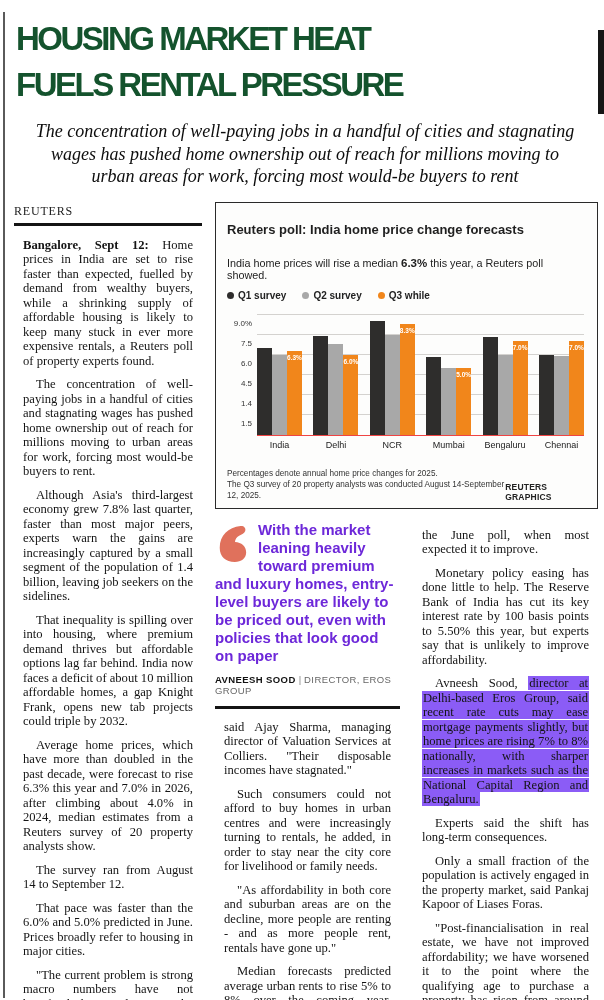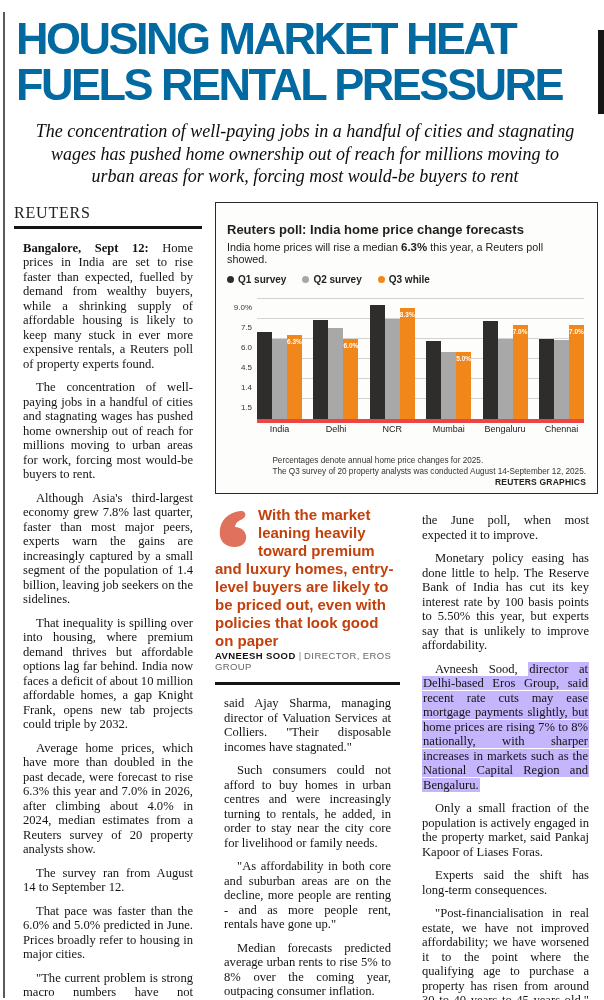--- a/index.html
+++ b/index.html
@@ -8,68 +8,68 @@
     background:#ffffff;color:#111;
     font-family:"Liberation Serif",serif;
   }
   .left-rule{position:absolute;left:3px;top:12px;width:2px;height:986px;background:#5a5a5a;}
   .right-edge-bar{position:absolute;right:0;top:30px;width:6px;height:84px;background:#161616;}
 
   
   .header{padding:16px 10px 4px 16px;}
   .headline{
     font-family:"Liberation Sans",sans-serif;font-weight:700;
-    font-size:45px;line-height:46px;letter-spacing:-2.5px;color:#0369a1;
+    font-size:33px;line-height:46px;letter-spacing:-2.5px;color:#14532d;
   }
   .subhead{
     font-style:italic;font-size:18px;line-height:1.25;text-align:center;
     max-width:540px;margin:12px auto 0;color:#0d0d0d;
   }
 
   
   .content{display:flex;gap:13px;padding:10px 6px 0 14px;}
   .col-left{width:188px;flex:none;}
   .right-wrap{flex:1;min-width:0;}
-  .byline{font-size:16px;letter-spacing:.8px;color:#222;padding-top:2px;}
+  .byline{font-size:12px;letter-spacing:.8px;color:#222;padding-top:2px;}
   .byline-rule{height:3px;background:#141414;margin:4px 0 12px;}
   .para{margin:9px;font-size:12.6px;line-height:14.5px;text-align:justify;color:#141414;}
   .para.indent{text-indent:13px;}
   .hl{background:#b4efa9;box-decoration-break:clone;-webkit-box-decoration-break:clone;padding:0 1px;}
   b.lead{font-weight:700;}
 
   
   .chart{
     border:1.5px solid #2a2a2a;background:#fefefdff;background:#fdfdfc;
     padding:19px 11px 6px;font-family:"Liberation Sans",sans-serif;
   }
   .chart-title{font-size:13px;font-weight:700;color:#1f1f1f;}
-  .chart-sub{font-size:10.8px;margin-top:4px;color:#222;}
+  .chart-sub{font-size:10.8px;margin-top:20px;color:#222;}
   .chart-sub b{font-size:11.5px;}
   .legend{display:flex;gap:16px;margin-top:9px;font-size:10px;font-weight:700;color:#222;align-items:center;}
   .legend-item{display:flex;align-items:center;}
   .legend-dot{width:7px;height:7px;border-radius:50%;display:inline-block;margin-right:4px;}
-  .plot{position:relative;height:120px;margin:14px 2px 22px 30px;border-bottom:4px solid #ef4444;}
+  .plot{position:relative;height:120px;margin:14px 2px 22px 30px;border-bottom:1px solid #ef4444;}
   .gridline{position:absolute;left:0;right:0;height:1px;background:#d4d2cf;}
   .ytick{position:absolute;right:calc(100% + 5px);font-size:8px;color:#333;transform:translateY(50%);white-space:nowrap;}
   .groups{position:absolute;left:0;right:0;top:0;bottom:0;display:flex;justify-content:space-between;align-items:flex-end;}
   .group{display:flex;align-items:flex-end;position:relative;}
   .bar{width:15px;position:relative;}
   .bar-label{position:absolute;top:3px;left:50%;transform:translateX(-50%);font-size:6.5px;font-weight:700;color:#fff;white-space:nowrap;}
   .cat{position:absolute;top:calc(100% + 5px);left:50%;transform:translateX(-50%);font-size:9px;color:#222;white-space:nowrap;}
-  .chart-foot{display:flex;justify-content:space-between;align-items:flex-end;margin-top:32px;flex-direction:column;}
+  .chart-foot{display:flex;justify-content:space-between;align-items:flex-end;margin-top:32px;}
   .foot-lines{font-size:8.2px;color:#333;line-height:1.4;}
   .source{font-size:8.5px;font-weight:700;color:#222;letter-spacing:.2px;}
 
   
   .subcols{display:flex;gap:13px;margin-top:10px;}
   .col-mid,.col-right{flex:1;min-width:0;}
   .pq{font-family:"Liberation Sans",sans-serif;margin:2px 0 8px;}
   .pq-icon{float:left;width:34px;height:38px;margin:3px 9px 2px 0;}
-  .pq-text{font-weight:700;font-size:15px;line-height:1.2;color:#c2410c;}
-  .pq-attr{font-size:9.5px;color:#111;clear:both;}
+  .pq-text{font-weight:700;font-size:15px;line-height:1.2;color:#6d28d9;}
+  .pq-attr{margin-top:9px;font-size:9.5px;color:#111;clear:both;}
   .pq-attr .name{font-weight:700;letter-spacing:.4px;}
   .pq-attr .sep{color:#888;margin:0 3px;}
   .pq-attr .role{color:#666;letter-spacing:.4px;}
   .pq-rule{height:3px;background:#141414;margin:10px 0 11px;}
 </style>
 </head>
 <body>
 
 <div class="left-rule"></div>
 <div class="right-edge-bar"></div>
@@ -213,22 +213,22 @@
             <p class="para indent">Such consumers could not afford to buy homes in urban centres and were increasingly turning to rentals, he added, in order to stay near the city core for livelihood or family needs.</p>
             <p class="para indent">"As affordability in both core and suburban areas are on the decline, more people are renting - and as more people rent, rentals have gone up."</p>
             <p class="para indent">Median forecasts predicted average urban rents to rise 5% to 8% over the coming year, outpacing consumer inflation.</p>
           </div>
       </div>
 
       <div class="col-right">
         <div id="right-paras">
             <p class="para">the June poll, when most expected it to improve.</p>
             <p class="para indent">Monetary policy easing has done little to help. The Reserve Bank of India has cut its key interest rate by 100 basis points to 5.50% this year, but experts say that is unlikely to improve affordability.</p>
-            <p class="para indent">Avneesh Sood, <span class="hl" style="background: #c4b5fd;">director at Delhi-based Eros Group, said recent rate cuts may ease mortgage payments slightly, but home prices are rising 7% to 8% nationally, with sharper increases in markets such as the National Capital Region and Bengaluru.</span></p>
+            <p class="para indent">Avneesh Sood, <span class="hl" style="background: #8b5cf6;">director at Delhi-based Eros Group, said recent rate cuts may ease mortgage payments slightly, but home prices are rising 7% to 8% nationally, with sharper increases in markets such as the National Capital Region and Bengaluru.</span></p>
+            <p class="para indent">Experts said the shift has long-term consequences.</p>
             <p class="para indent">Only a small fraction of the population is actively engaged in the property market, said Pankaj Kapoor of Liases Foras.</p>
-            <p class="para indent">Experts said the shift has long-term consequences.</p>
             <p class="para indent">"Post-financialisation in real estate, we have not improved affordability; we have worsened it to the point where the qualifying age to purchase a property has risen from around 30 to 40 years to 45 years old," he said. "Crony capitalism starts with land ownership. So how can cities, where the rich control the land, create affordable housing? That's why housing doesn't give you choices - it gives you frustrated options."</p>
           </div>
       </div>
 
     </div>
   </div>
 </div>
 
 </body></html>

